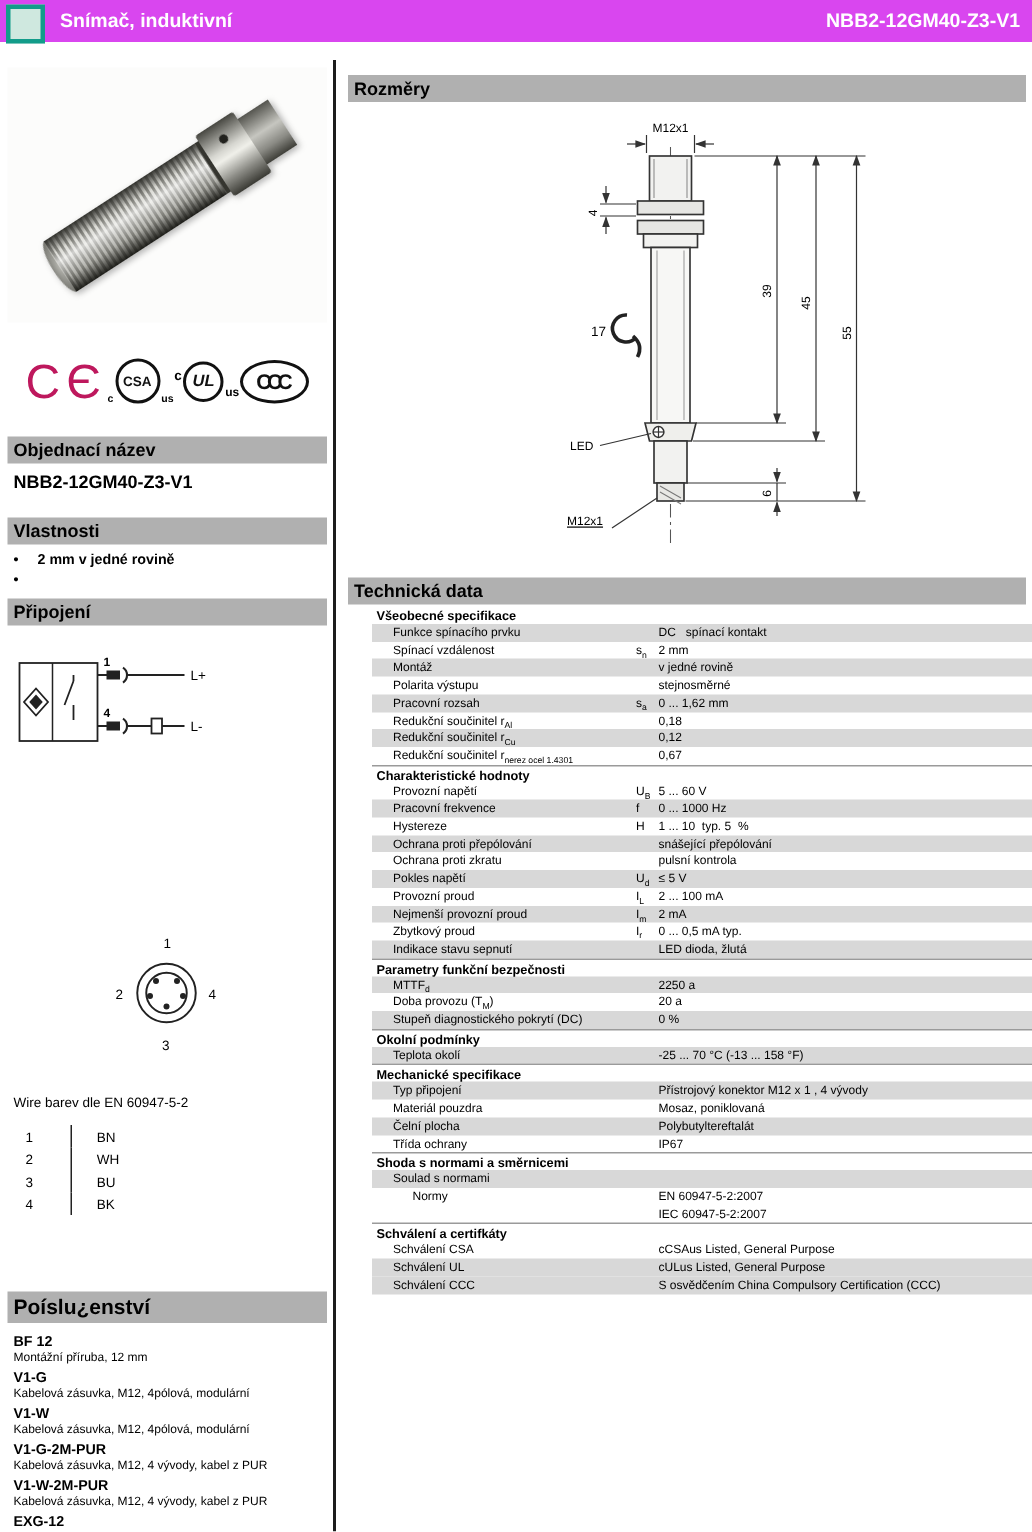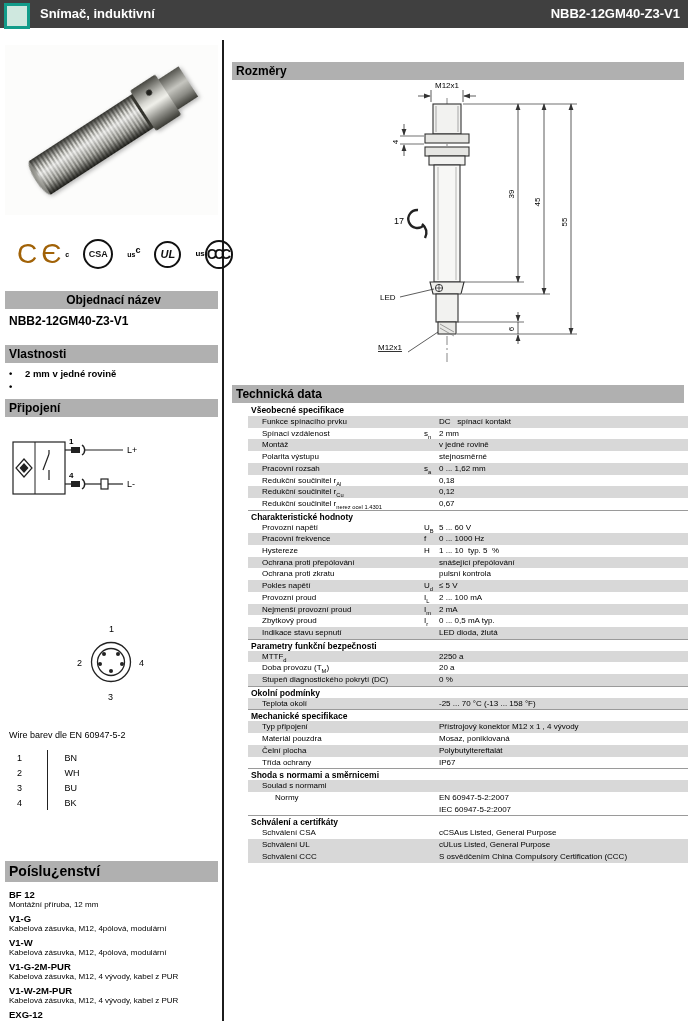--- a/index.html
+++ b/index.html
@@ -1,20 +1,20 @@
 <!DOCTYPE html>
 <html><head>
 <meta charset="utf-8">
 <style>
   * { margin:0; padding:0; box-sizing:border-box; }
   html,body { width:688px; height:1021px; }
   body { position:relative; background:#fff; font-family:"Liberation Sans",sans-serif; color:#000; overflow:hidden; }
 
   
-  .top-bar { position:absolute; left:0; top:0; width:688px; height:28px; background:#404040; }
+  .top-bar { position:absolute; left:0; top:0; width:688px; height:28px; background:#d946ef; }
   .brand-sq { position:absolute; left:4px; top:3px; width:26px; height:26px; background:#cfe8df; border:3px solid #129c8a; }
   .top-title { position:absolute; left:40px; top:6px; font-size:13px; font-weight:bold; color:#fff; }
   .top-model { position:absolute; right:8px; top:6px; font-size:13px; font-weight:bold; color:#fff; }
 
   
   .divider { position:absolute; left:222px; top:40px; width:2px; height:981px; background:#1c1c1c; }
   .col-left  { position:absolute; left:5px;  top:28px; width:213px; height:993px; }
   .col-right { position:absolute; left:232px; top:28px; width:452px; height:993px; }
 
   .gbar { background:#b0b0b0; color:#000; font-weight:bold; font-size:12px; line-height:18px; padding-left:4px; height:18px; }
@@ -31,33 +31,33 @@
   }
   .s-groove { width:3px; height:40px; background:#35352f; }
   .s-collar { width:30px; height:48px; border-radius:2px;
     background: linear-gradient(180deg,#474741 0%, #d6d6d0 38%, #f0f0ea 50%, #8d8d87 76%, #3a3a34 100%); position:relative; }
   .s-collar::after { content:""; position:absolute; left:12px; top:9px; width:6px; height:6px; border-radius:50%; background:#22221e; }
   .s-conn { width:24px; height:36px;
     background: linear-gradient(180deg,#55554f 0%, #c6c6c0 44%, #8a8a84 74%, #3e3e38 100%); }
 
   
   .logos { position:absolute; left:0; top:197px; width:213px; height:58px; display:flex; align-items:center; justify-content:space-between; padding:0 12px; }
-  .ce { font-size:28px; letter-spacing:4px; color:#a16207; }
+  .ce { font-size:32px; letter-spacing:4px; color:#be185d; }
   .lg-circle { border:2.5px solid #111; border-radius:50%; display:flex; align-items:center; justify-content:center; font-weight:bold; color:#111; }
-  .csa-wrap,.ul-wrap { display:flex; align-items:center; gap:14px; }
+  .csa-wrap,.ul-wrap { display:flex; align-items:flex-end; gap:1px; }
   .csa { width:30px; height:30px; font-size:9px; }
   .csa-c { font-size:7px; font-weight:bold; margin-bottom:-1px; }
   .csa-us { font-size:7px; font-weight:bold; margin-bottom:-1px; }
   .ul { width:27px; height:27px; font-size:11px; font-style:italic; }
   .ul-c { font-size:9px; font-weight:bold; align-self:flex-start; margin-top:4px; }
   .ul-us { font-size:8px; font-weight:bold; margin-bottom:2px; }
   .ccc { width:46px; height:29px; border:2.5px solid #111; border-radius:50%; display:flex; align-items:center; justify-content:center; font-weight:bold; font-size:14px; letter-spacing:-3px; color:#111; padding-right:3px; }
 
   
-  .bar-order { position:absolute; left:0; top:263px; width:213px;text-align:center; }
+  .bar-order { position:absolute; left:0; top:263px; width:213px; }
   .order-code { position:absolute; left:4px; top:286px; font-size:12px; font-weight:bold; }
   .bar-feat { position:absolute; left:0; top:317px; width:213px; }
   .feat-list { position:absolute; left:4px; top:339px; width:205px; }
   .feat-item { display:flex; font-size:9.5px; font-weight:bold; line-height:13px; }
   .feat-item .bull { width:16px; }
   .bar-conn { position:absolute; left:0; top:371px; width:213px; }
 
   .wiring-svg { position:absolute; left:0; top:404px; }
   .plug-svg { position:absolute; left:0; top:570px; }
   .wire-note { position:absolute; left:4px; top:702px; font-size:9px; }
@@ -65,21 +65,21 @@
   .wire-table td { height:15px; vertical-align:middle; }
   .wire-table td.pin { width:30px; border-right:1.2px solid #222; }
   .wire-table td.clr { padding-left:17px; width:60px; }
 
   .bar-acc { position:absolute; left:0; top:833px; width:213px; }
   .acc-list { position:absolute; left:4px; top:858px; width:209px; }
   .acc-name { font-size:9.5px; font-weight:bold; line-height:11px; margin-top:3px; }
   .acc-desc { font-size:8px; line-height:10px; }
 
   
-  .bar-dims { position:absolute; left:0; top:22px; width:452px;margin-top:12px; }
+  .bar-dims { position:absolute; left:0; top:22px; width:452px; }
   .dims-svg { position:absolute; left:0; top:44px; }
   .bar-tech { position:absolute; left:0; top:357px; width:452px; }
   .tech-table { position:absolute; left:16px; top:376px; width:448px; }
   .tsec { font-size:8.5px; font-weight:bold; height:12px; line-height:12px; padding-left:3px; }
   .tsec.bt { border-top:1px solid #9a9a9a; }
   .trow { display:flex; min-height:11.7px; line-height:11.7px; font-size:8px; }
   .trow.shade { background:#d8d8d8; }
   .tlab { flex:0 0 176px; padding-left:14px; white-space:pre-wrap; }
   .tlab.ind2 { padding-left:27px; }
   .tsym { flex:0 0 15px; }

